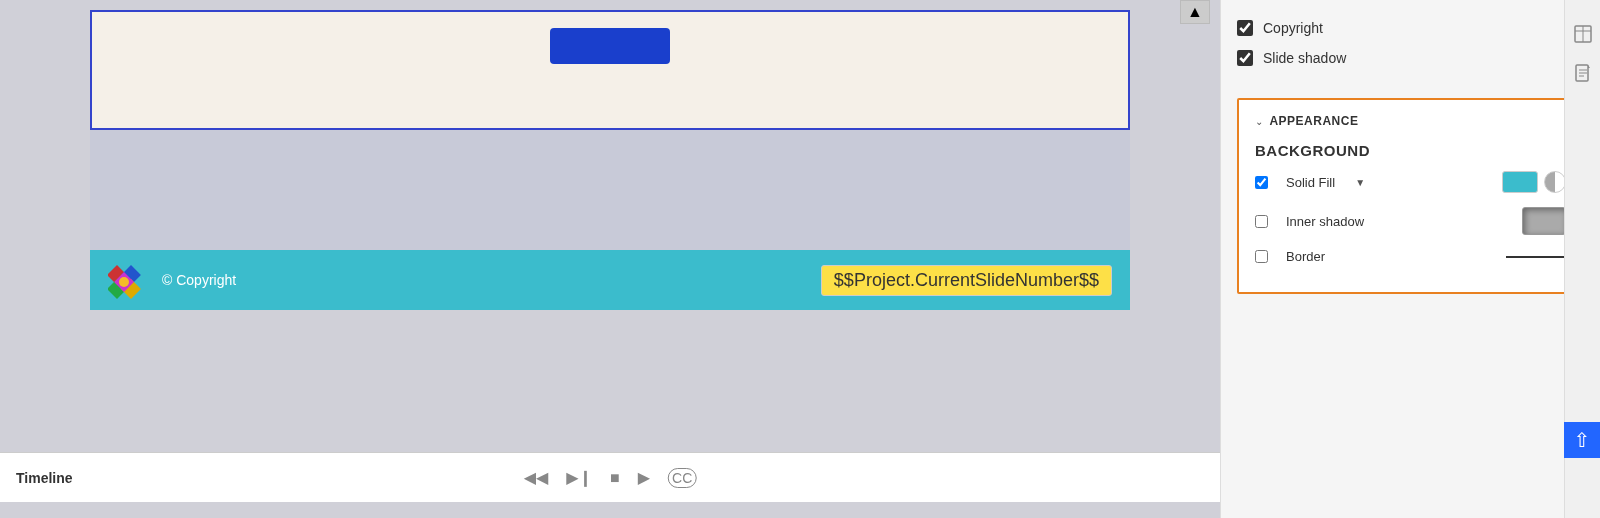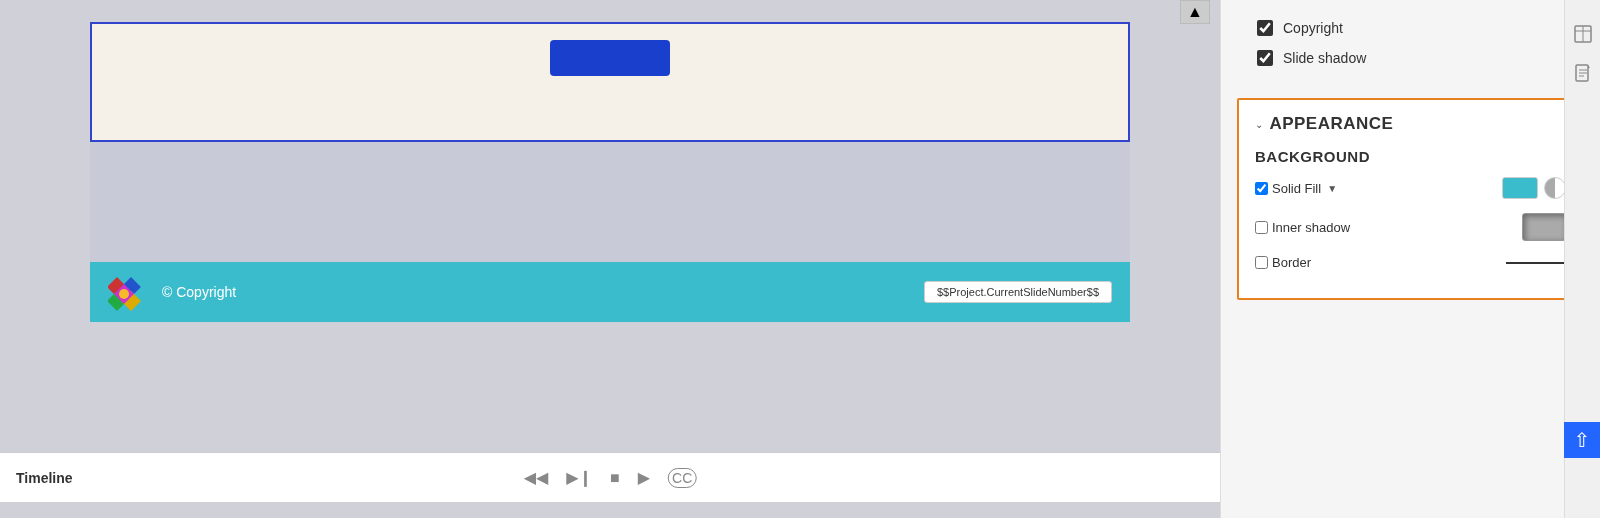--- a/index.html
+++ b/index.html
@@ -8,21 +8,21 @@
       font-family: Arial, sans-serif;
       width: 1600px;
       height: 518px;
       overflow: hidden;
       display: flex;
     }
 
     .slide-container {
       width: 1040px;
       position: relative;
-      margin-top: 12px;
+      margin-top: 0;
     }
 
     
     .slide-top {
       width: 100%;
       height: 120px;
       background: #f5f0e8;
       border: 2px solid #3344cc;
       display: flex;
       align-items: flex-start;
@@ -69,26 +69,26 @@
       position: relative;
       flex-shrink: 0;
     }
 
     .footer-copyright {
       color: white;
       font-size: 14px;
     }
 
     .slide-number-badge {
-      background: #ffffff;
+      background: #fde047;
       border: 1px solid #ccc;
       color: #333;
       padding: 4px 12px;
       border-radius: 3px;
-      font-size: 11px;
+      font-size: 18px;
     }
 
     .timeline-label {
       font-size: 14px;
       font-weight: bold;
       color: #333;
       margin-right: auto;
     }
 
     .timeline-controls {
@@ -111,21 +111,21 @@
     .right-panel {
       width: 380px;
       background: #f5f5f5;
       display: flex;
       flex-direction: column;
       position: relative;
       border-left: 1px solid #ddd;
     }
 
     .panel-top-options {
-      padding: 20px 20px 10px 36px;
+      padding: 20px 20px 10px 16px;
     }
 
     .option-row {
       display: flex;
       align-items: center;
       gap: 10px;
       margin-bottom: 14px;
     }
 
     .option-row input[type="checkbox"] {
@@ -149,21 +149,21 @@
     }
 
     .section-header {
       display: flex;
       align-items: center;
       gap: 6px;
       margin-bottom: 14px;
     }
 
     .section-title {
-      font-size: 17px;
+      font-size: 12px;
       font-weight: bold;
       color: #333;
       letter-spacing: 0.5px;
       text-transform: uppercase;
       text-align: right;
     }
 
     .chevron {
       font-size: 10px;
       color: #555;
@@ -182,21 +182,21 @@
       display: flex;
       align-items: center;
       justify-content: space-between;
       margin-bottom: 14px;
       gap: 8px;
     }
 
     .property-left {
       display: flex;
       align-items: center;
-      gap: 4px;
+      gap: 18px;
     }
 
     .property-label {
       font-size: 13px;
       color: #333;
     }
 
     .property-right {
       display: flex;
       align-items: center;

